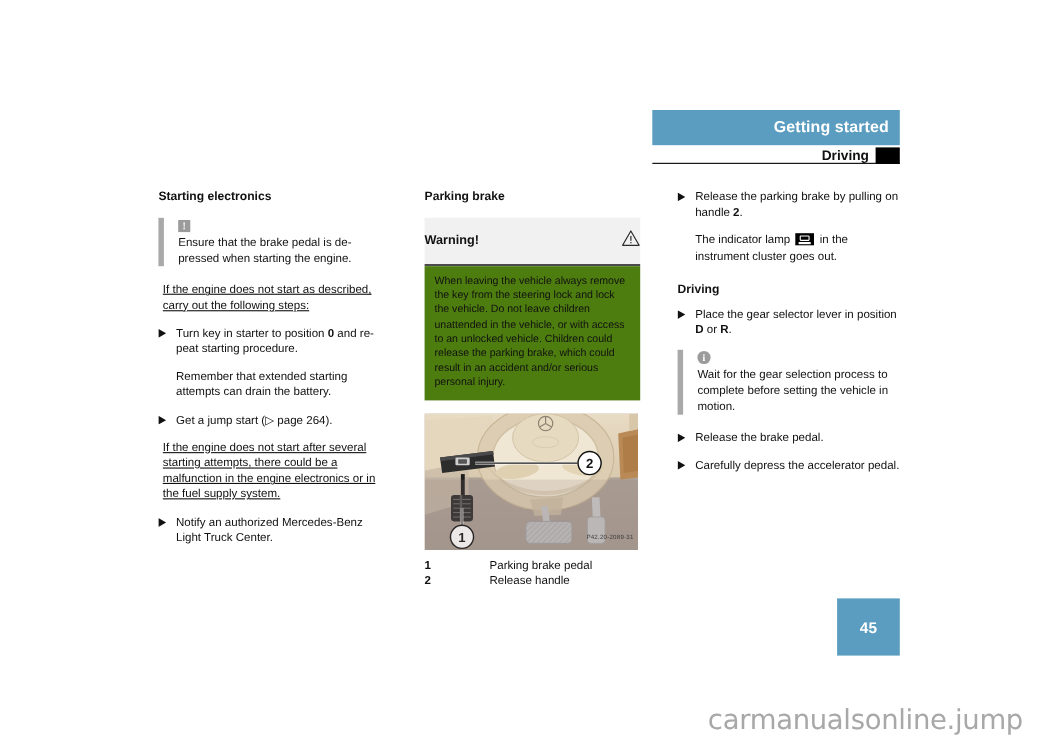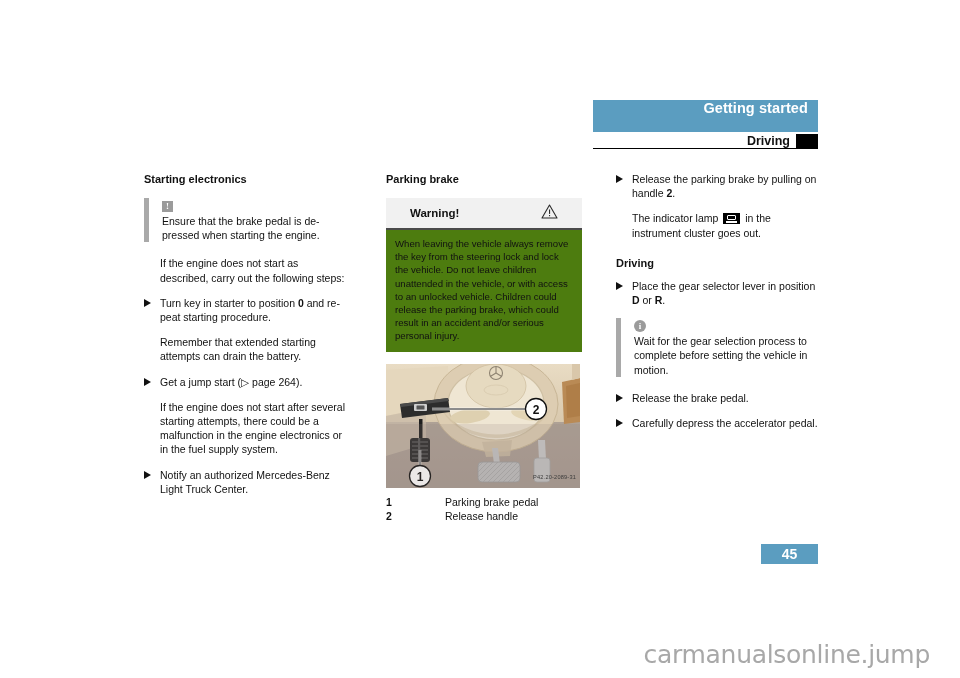--- a/index.html
+++ b/index.html
@@ -18,21 +18,21 @@
 
   
   .header-band {
     position: absolute;
     left: 593px;
     top: 100px;
     width: 225px;
     height: 32px;
     background: #5b9dc0;
     display: flex;
-    align-items: flex-start;
+    align-items: center;
     justify-content: flex-end;
   }
   .header-band-title {
     color: #ffffff;
     font-size: 14.5px;
     font-weight: bold;
     letter-spacing: 0.1px;
     padding-right: 10px;
   }
   .subheader-row {
@@ -84,21 +84,22 @@
     margin: 0 0 12px 0;
     line-height: 14px;
   }
   h3.sub-head {
     font-size: 11px;
     font-weight: bold;
     margin: 16px 0 9px 0;
     line-height: 14px;
   }
   p.para {
-    margin: 0 0 11px 16px;
+    margin: 0 0 11px 4px;
+    text-decoration: underline;
   }
 
   
   .bullet {
     display: flex;
     margin: 0 0 11px 0;
     align-items: flex-start;
   }
   .bullet-marker {
     flex: 0 0 auto;
@@ -160,25 +161,25 @@
   }
   .note-body { }
 
   
   .warnbox {
     border: 0;
     margin: 0 0 12px 0;
   }
   .warn-head {
     background: #f1f1f1;
-    height: 30px;
+    height: 42px;
     display: flex;
     align-items: center;
     justify-content: space-between;
-    padding: 0 24px;
+    padding: 0 0;
     box-sizing: border-box;
   }
   .warn-title {
     font-size: 11.5px;
     font-weight: bold;
   }
   .warn-rule {
     height: 2px;
     background: #4a4a4a;
   }
@@ -245,21 +246,21 @@
     width: 11px; height: 2px;
     background: #ffffff;
   }
 
   
   .pagenum {
     position: absolute;
     left: 761px;
     top: 544px;
     width: 57px;
-    height: 20px;
+    height: 52px;
     background: #5b9dc0;
     color: #ffffff;
     font-size: 14px;
     font-weight: bold;
     display: flex;
     align-items: center;
     justify-content: center;
   }
 
   

